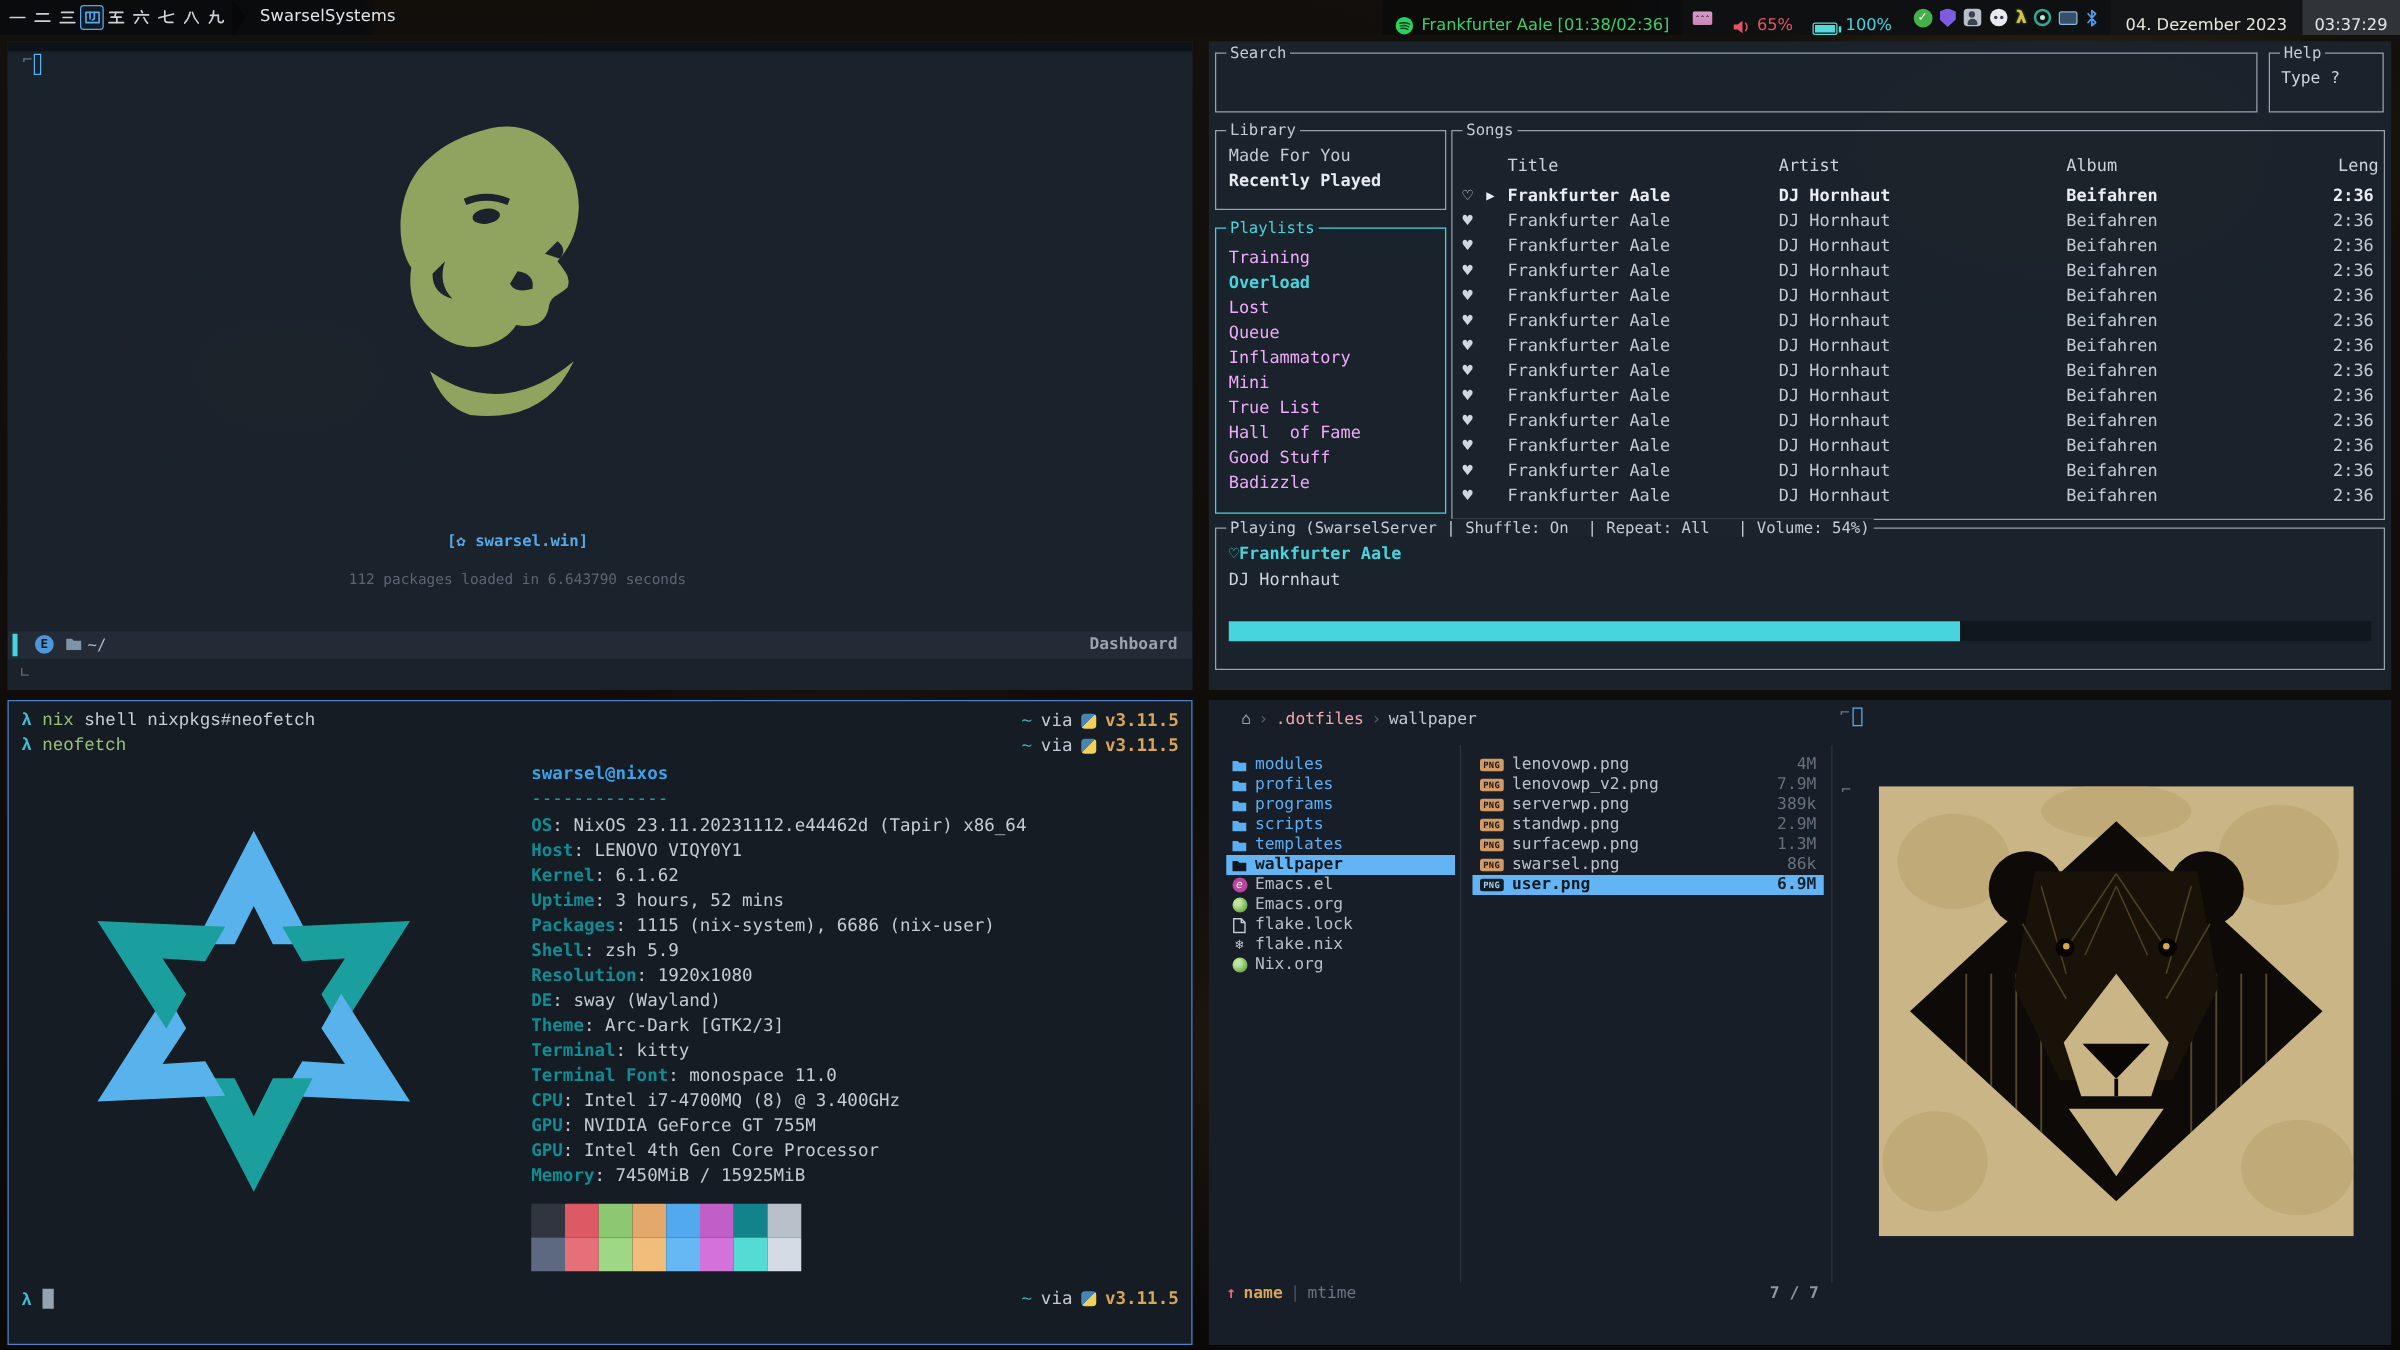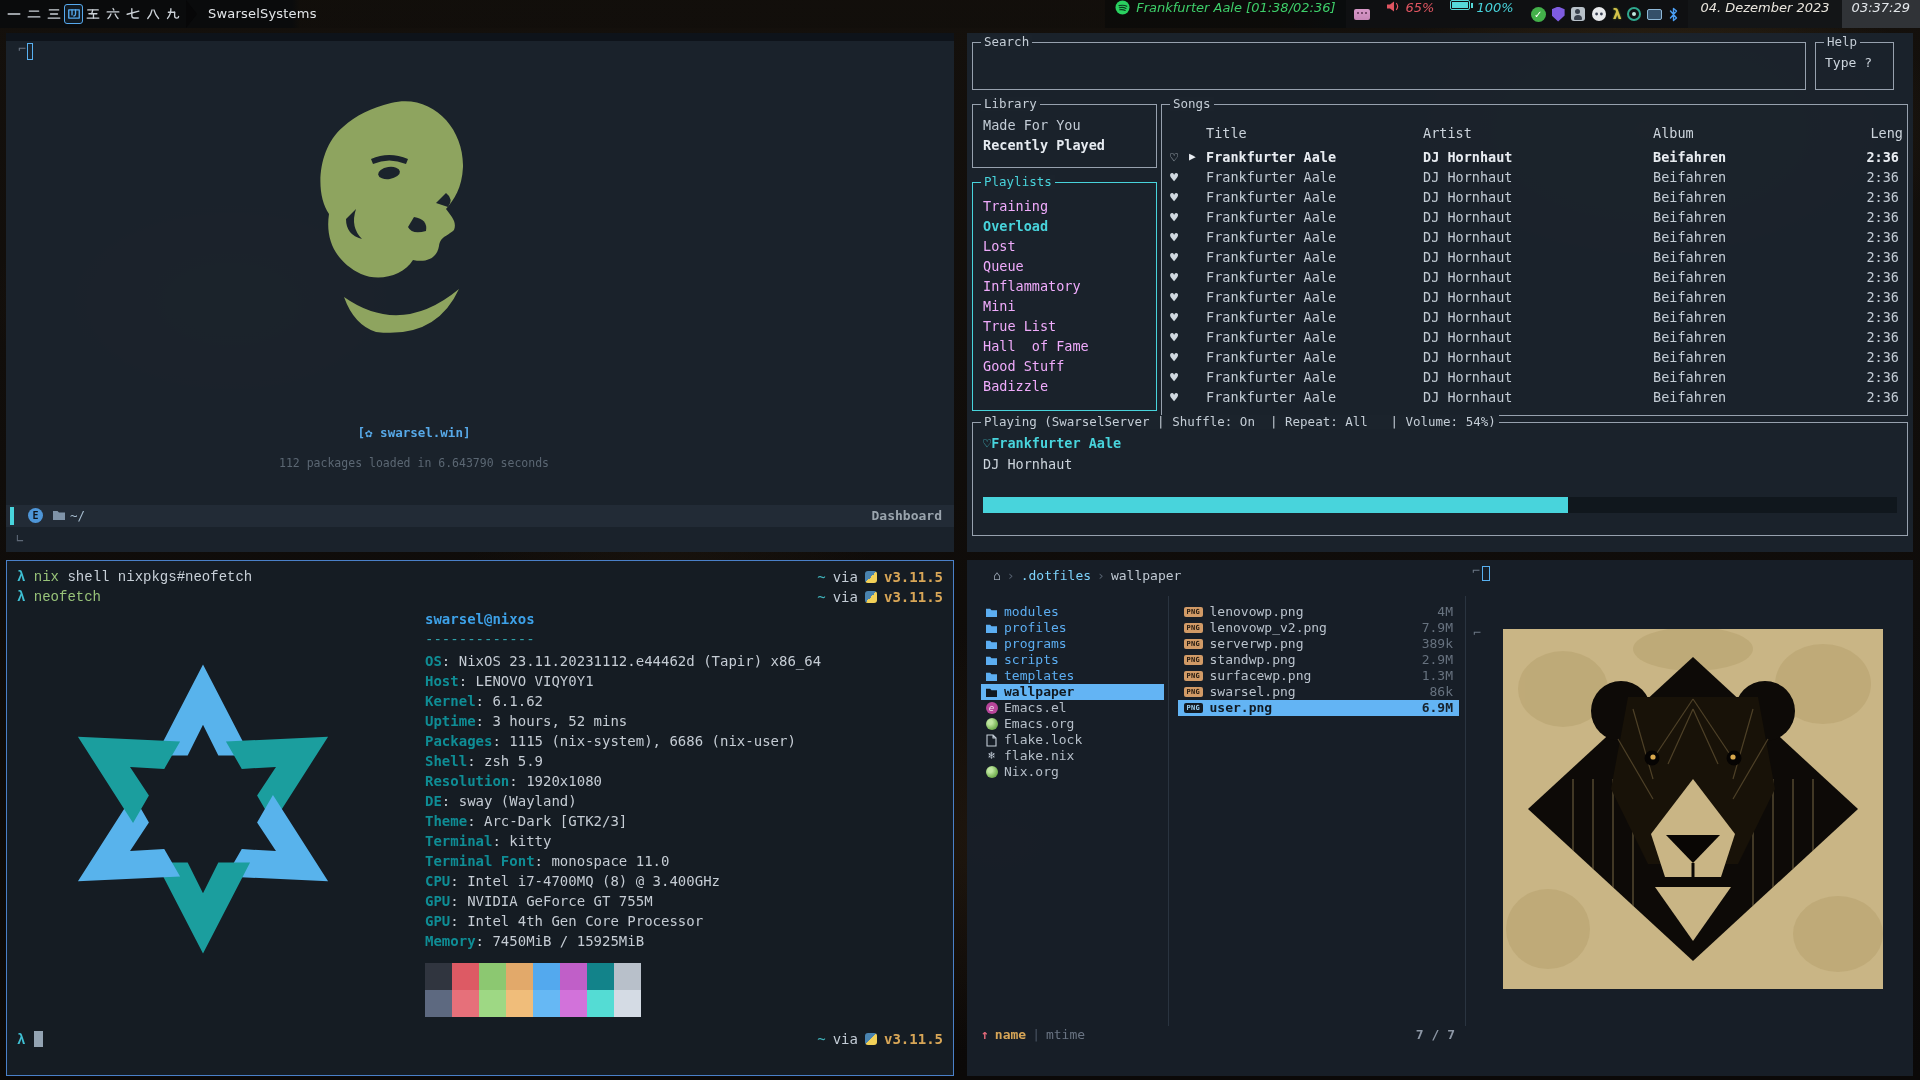--- a/index.html
+++ b/index.html
@@ -25,21 +25,21 @@
   }
   .ws-wrap{position:absolute;left:4px;top:0;height:28px;display:flex;align-items:center;}
   .ws{width:20px;height:28px;display:inline-flex;align-items:center;justify-content:center;}
   .ws svg path{fill:none;stroke:#ccd2d8;stroke-width:1.15;stroke-linecap:round;stroke-linejoin:round;}
   .ws.active{height:20px;width:19px;margin:4px 0;border:1px solid #56a9ee;border-radius:3px;background:rgba(86,169,238,.10);}
   .ws.active svg path{stroke:#56a9ee;}
   .bar-sep{position:absolute;left:186px;top:0;width:0;height:0;
     border-top:14px solid transparent;border-bottom:14px solid transparent;border-left:11px solid #070708;}
   .bar-title{position:absolute;left:208px;top:0;line-height:28px;color:#e3e6e9;letter-spacing:.2px;}
   .bar-right{position:absolute;right:0;top:0;height:28px;display:flex;align-items:center;}
-  .seg{height:28px;display:flex;align-items:flex-start;gap:6px;white-space:nowrap;font-style:italic;}
+  .seg{height:28px;display:flex;align-items:flex-end;gap:6px;white-space:nowrap;}
   .seg-song{padding:0 10px;color:var(--green,#3ecf6a);background:rgba(8,10,9,.55);}
   .kb{width:16px;height:11px;border-radius:2px;margin:0 8px;
       background:radial-gradient(circle 1px at 4px 4px,#7a4a6e 98%,transparent),
                  radial-gradient(circle 1px at 8px 4px,#7a4a6e 98%,transparent),
                  radial-gradient(circle 1px at 12px 4px,#7a4a6e 98%,transparent),
                  linear-gradient(#d898c8,#c887b8);}
   .seg-vol{padding:0 8px;color:var(--red,#e05561);gap:5px;}
   .seg-batt{padding:0 8px;color:var(--accent-cyan,#45d4dc);}
   .battery{width:20px;height:10px;border:1px solid #56d9d9;border-radius:2px;position:relative;}
   .battery::before{content:"";position:absolute;inset:1px;background:#56d9d9;}
@@ -134,21 +134,21 @@
   .nf-value{color:#c5ccd4;}
   .palette{position:absolute;left:418px;top:402px;}
   .pal-row{height:27px;display:flex;}
   .pal{width:27px;height:27px;display:inline-block;}
   .t-cursor{display:inline-block;width:9px;height:16px;background:#93a3b2;vertical-align:-3px;margin-left:9px;}
   .nix-logo{position:absolute;left:10px;top:52px;}
 
   
   .crumb{position:absolute;left:26px;top:8px;font-size:13px;white-space:pre;}
   .crumb .c-home{color:#9aa5b2;} .crumb .c-sep{color:#55606e;padding:0 6px;}
-  .crumb .c-dim{color:#7dd3fc;} .crumb .c-cur{color:#c0c9d3;}
+  .crumb .c-dim{color:#fca5a5;} .crumb .c-cur{color:#c0c9d3;}
   .v-div{position:absolute;top:36px;height:430px;width:1px;background:#2a3440;}
   .f-list{position:absolute;top:44px;}
   .f-row{height:16px;line-height:16px;font-size:13px;display:flex;align-items:center;gap:6px;
          padding:0 4px;white-space:nowrap;}
   .f-row.folder{color:var(--folder-blue,#5caef2);}
   .f-row.file{color:#b6bfc9;}
   .f-row.selected{background:var(--selection-blue,#63b4f4);color:#101820;font-weight:bold;}
   .fico{display:inline-flex;width:13px;justify-content:center;flex:none;}
   .emacs-ico{width:12px;height:12px;border-radius:50%;background:#b8459a;color:#f2e3ee;
              font-size:9px;font-style:italic;line-height:12px;text-align:center;}
@@ -330,21 +330,21 @@
       <span class="ml-buffer">Dashboard</span>
     </div>
     <span class="eob">∟</span>
   </div>
 
   <div class="window win-music">
     <div class="tui-box" style="left:5px;top:9px;width:834px;height:48px;">
       <span class="tui-label">Search</span>
       <span class="help-text"></span>
     </div>
-    <div class="tui-box" style="left:848px;top:9px;width:79px;height:48px;">
+    <div class="tui-box" style="left:848px;top:9px;width:92px;height:48px;">
       <span class="tui-label">Help</span>
       <span class="help-text">Type ?</span>
     </div>
 
     <div class="tui-box" style="left:5px;top:71px;width:185px;height:64px;">
       <span class="tui-label">Library</span>
       <div class="lib-items">
           <div class="lib-item">Made For You</div>
           <div class="lib-item active">Recently Played</div>
         </div>

